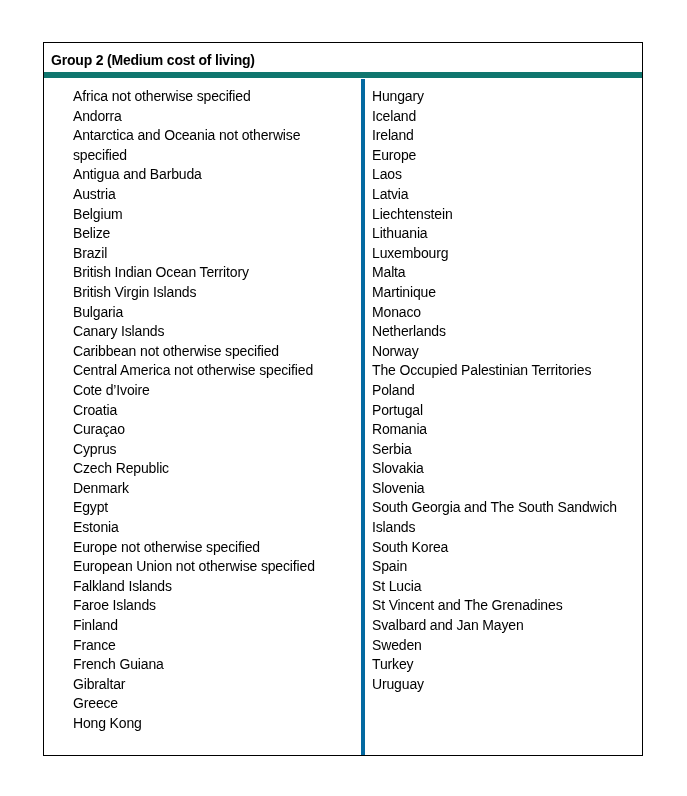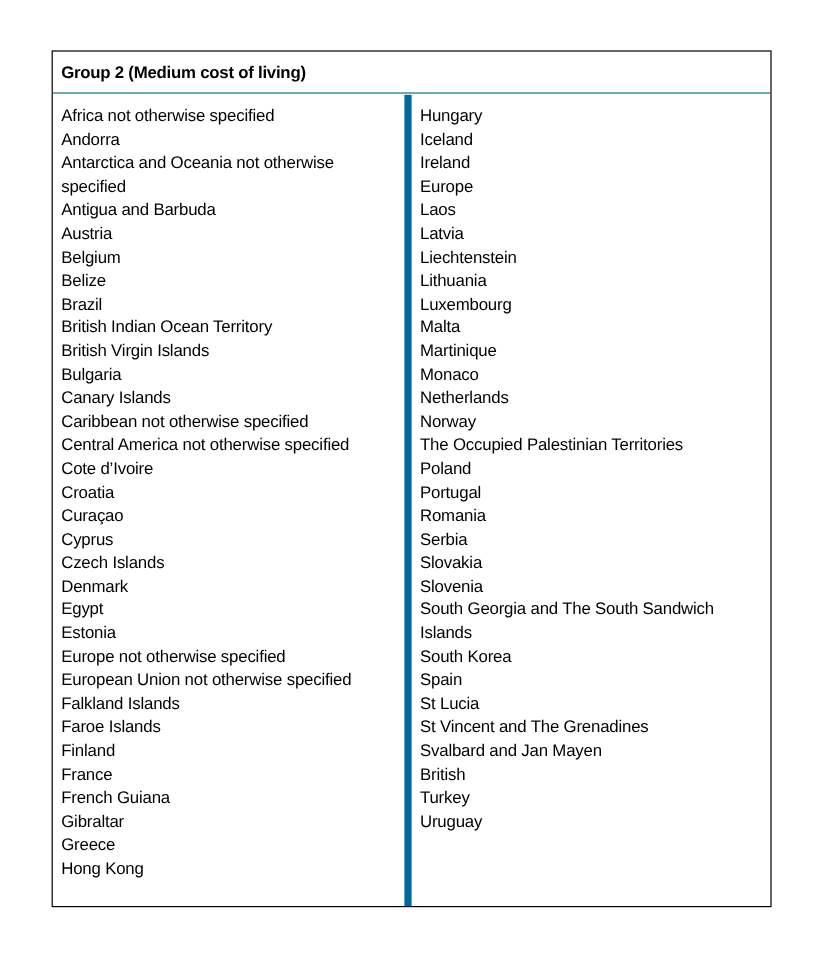--- a/index.html
+++ b/index.html
@@ -1,24 +1,24 @@
 <!DOCTYPE html>
 <html><head>
 <meta charset="utf-8">
 <style>
   html, body { margin: 0; padding: 0; background: #ffffff; }
   body { width: 687px; height: 796px; position: relative; overflow: hidden;
          font-family: "Liberation Sans", "DejaVu Sans", sans-serif; color: #000; }
   .tbl { position: absolute; left: 43px; top: 42px; width: 598px; height: 712px;
          border: 1px solid #000; box-sizing: content-box; }
-  .hdr { height: 35px; border-bottom: 1px solid #0f766e; box-sizing: border-box;
+  .hdr { height: 35px; border-bottom: 6px solid #0f766e; box-sizing: border-box;
          padding: 9px 0 0 7px; font-weight: bold; font-size: 14px; letter-spacing: -0.2px; }
   .body { position: absolute; top: 36px; left: 0; right: 0; bottom: 0; display: flex; }
   .col { box-sizing: border-box; padding: 8px 0 0 7px; font-size: 14px; line-height: 19.6px; letter-spacing: -0.15px; }
-  .col.left { width: 299px; border-right: 6px solid #0369a1; }
+  .col.left { width: 299px; border-right: 4px solid #0369a1; margin-left: 22px; }
   .col.right { flex: 1; }
   .item { white-space: pre-wrap; }
 </style>
 </head>
 <body>
 
 <div class="tbl">
   <div class="hdr">Group 2 (Medium cost of living)</div>
   <div class="body">
     <div class="col left" id="left-col">
@@ -34,21 +34,21 @@
         <div class="item">British Indian Ocean Territory</div>
         <div class="item">British Virgin Islands</div>
         <div class="item">Bulgaria</div>
         <div class="item">Canary Islands</div>
         <div class="item">Caribbean not otherwise specified</div>
         <div class="item">Central America not otherwise specified</div>
         <div class="item">Cote d’Ivoire</div>
         <div class="item">Croatia</div>
         <div class="item">Curaçao</div>
         <div class="item">Cyprus</div>
-        <div class="item">Czech Islands</div>
+        <div class="item">Czech Republic</div>
         <div class="item">Denmark</div>
         <div class="item">Egypt</div>
         <div class="item">Estonia</div>
         <div class="item">Europe not otherwise specified</div>
         <div class="item">European Union not otherwise specified</div>
         <div class="item">Falkland Islands</div>
         <div class="item">Faroe Islands</div>
         <div class="item">Finland</div>
         <div class="item">France</div>
         <div class="item">French Guiana</div>
@@ -78,18 +78,18 @@
         <div class="item">Serbia</div>
         <div class="item">Slovakia</div>
         <div class="item">Slovenia</div>
         <div class="item">South Georgia and The South Sandwich</div>
         <div class="item">Islands</div>
         <div class="item">South Korea</div>
         <div class="item">Spain</div>
         <div class="item">St Lucia</div>
         <div class="item">St Vincent and The Grenadines</div>
         <div class="item">Svalbard and Jan Mayen</div>
-        <div class="item">British</div>
+        <div class="item">Sweden</div>
         <div class="item">Turkey</div>
         <div class="item">Uruguay</div>
       </div>
   </div>
 </div>
 
 </body></html>

